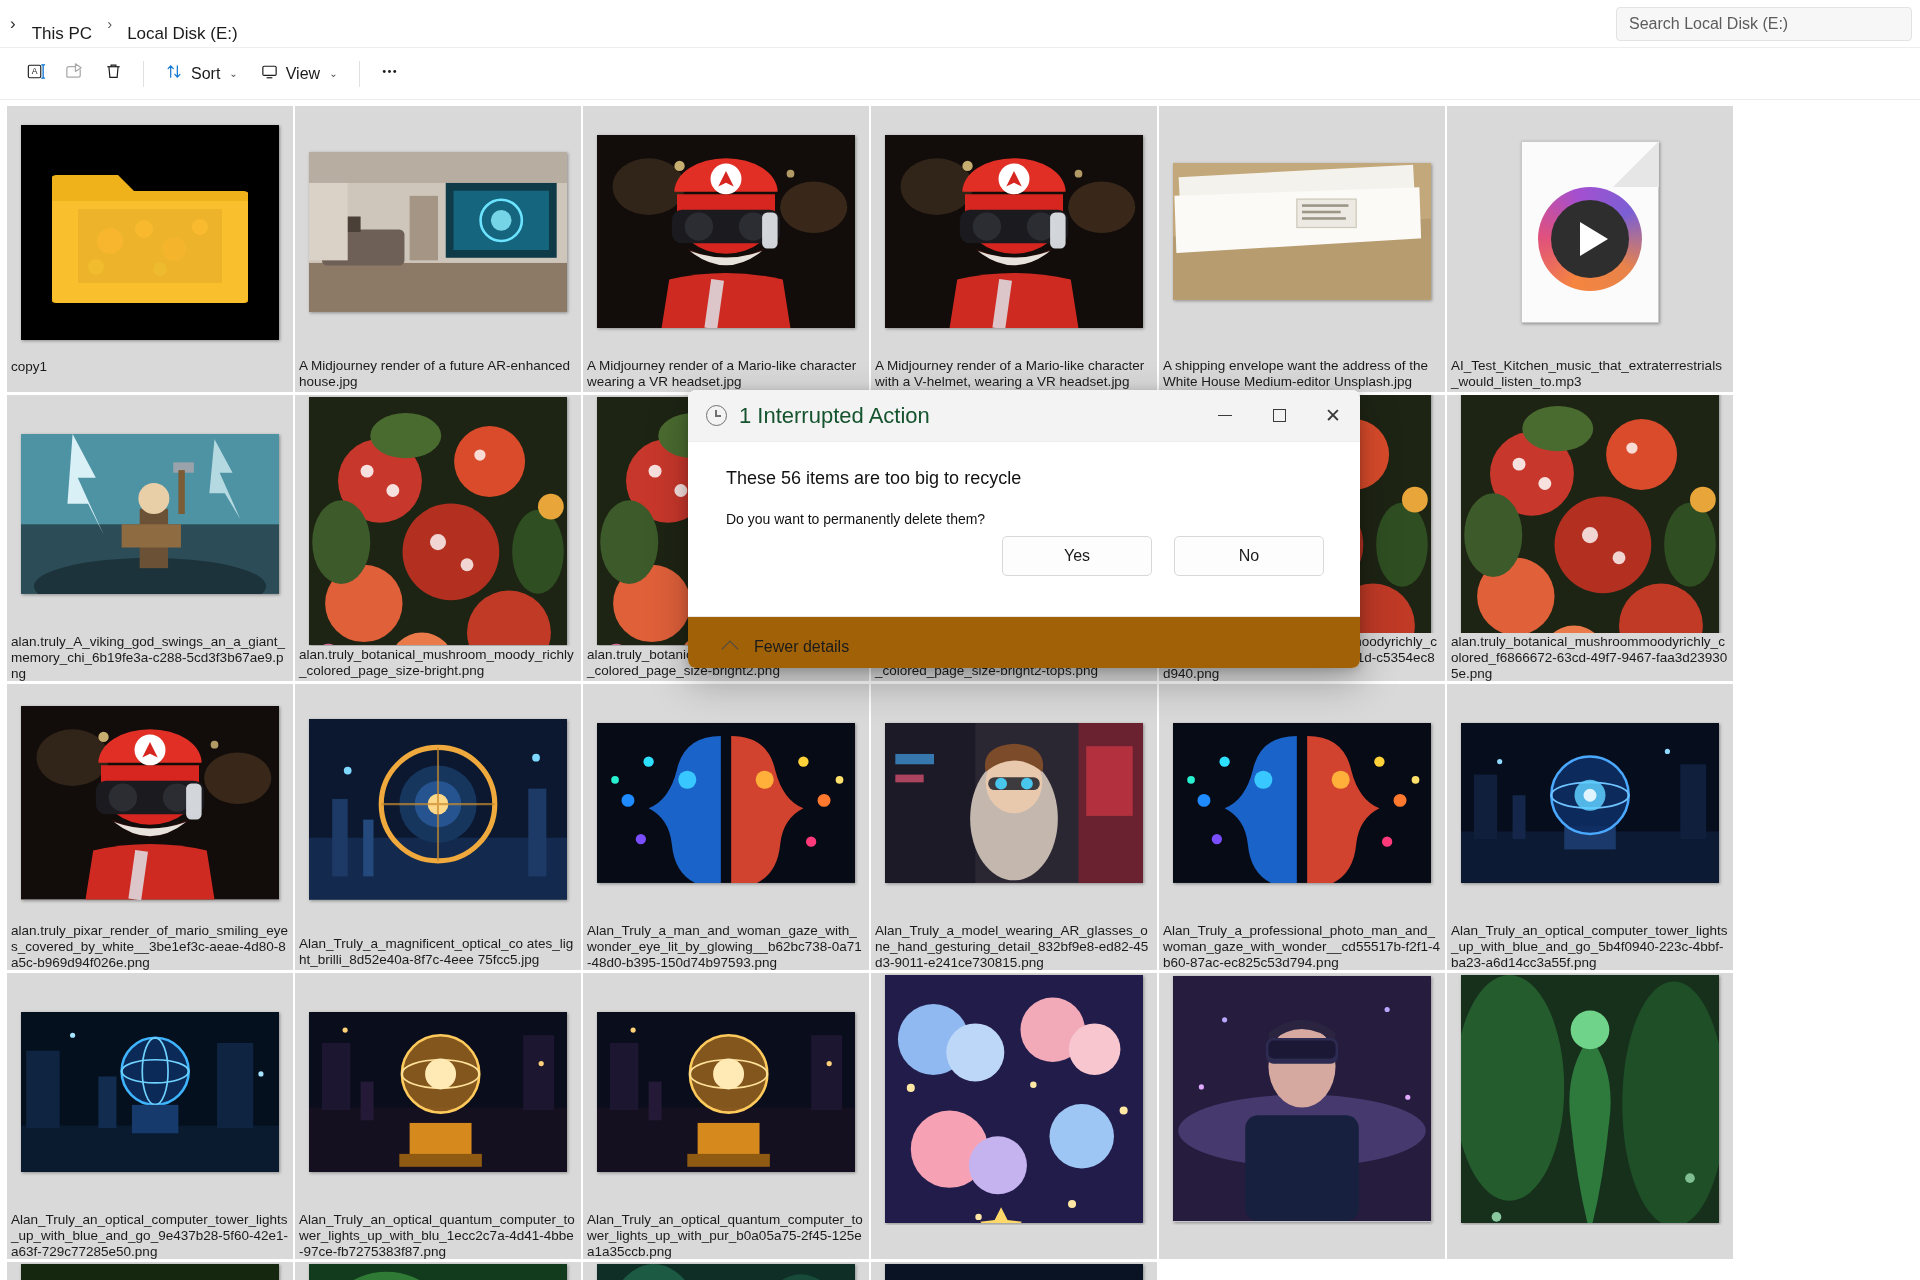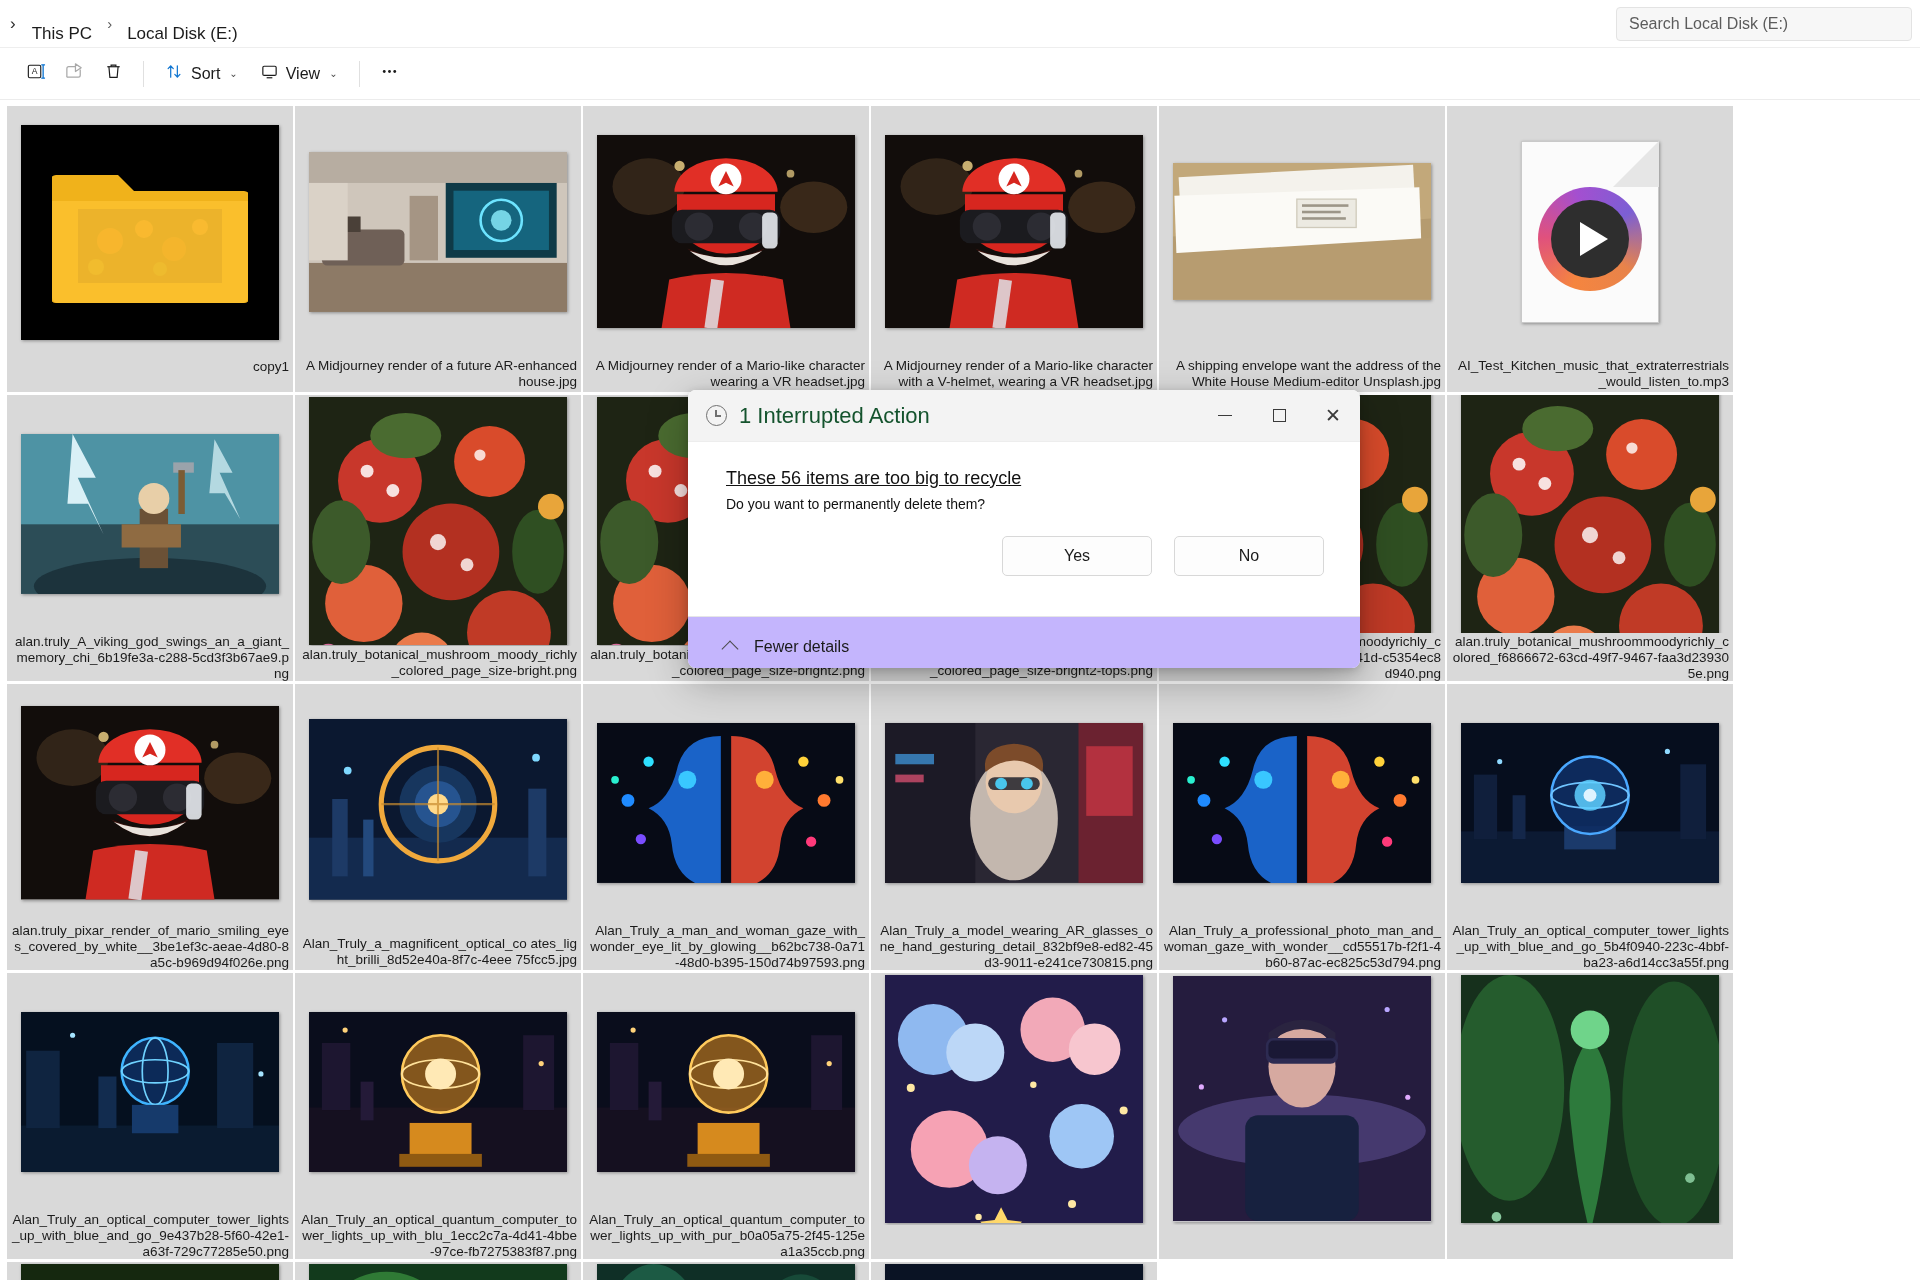--- a/index.html
+++ b/index.html
@@ -81,21 +81,21 @@
     overflow: hidden;
   }
   .thumb {
     max-width: 258px; max-height: 248px;
     box-shadow: 1px 1px 3px rgba(0,0,0,.35);
     position: relative; overflow: hidden;
   }
   .label {
     width: 286px;
     font-size: 13.5px; line-height: 16px; color: #1b1b1b;
-    text-align: right;
+    text-align: left;
     word-break: break-all;
     padding: 1px 4px 2px 4px;
     max-height: 50px; overflow: hidden;
   }
 
   
   .art { width:100%; height:100%; display:block; }
 
   
   .folder-tile-bg {
@@ -167,35 +167,35 @@
     color:#3a3a3a;
   }
   .wbtn .dash { width:14px; height:1.6px; background:#3a3a3a; display:block; }
   .wbtn .sq { width:13px; height:13px; border:1.6px solid #3a3a3a; display:block; }
   .wbtn .x { font-size:19px; line-height:1; font-weight:300; }
 
   .dlg-body {
     background:#ffffff; padding: 26px 0 0 38px; height: 174px;
     position:relative;
   }
-  .dlg-line1 { font-size:18px; color:#111; margin-bottom: 7px; text-decoration: underline; }
+  .dlg-line1 { font-size:18px; color:#111; margin-bottom: 22px; }
   .dlg-line2 { font-size:14px; color:#111; }
   .dlg-buttons {
     position:absolute; right: 36px; top: 94px;
     display:flex; gap: 22px;
   }
   .dlg-btn {
     width: 150px; height: 40px;
     background:#fdfdfd; border:1px solid #d8d8d8; border-radius:5px;
     font-size: 16px; color:#1b1b1b;
     display:flex; align-items:center; justify-content:center;
     cursor:default;
   }
   .dlg-footer {
-    height: 61px; background:#c4b5fd; border-top:1px solid #e6e6e6;
+    height: 61px; background:#a16207; border-top:1px solid #e6e6e6;
     display:flex; align-items:center; padding-left: 36px;
   }
   .chev-up {
     width:12px; height:12px; border-left:1.7px solid #4a4a4a; border-top:1.7px solid #4a4a4a;
     transform: rotate(45deg); margin-right: 18px; margin-top:4px;
   }
   .dlg-footer-text { font-size: 16px; color:#1b1b1b; }
 </style>
 </head>
 <body>

